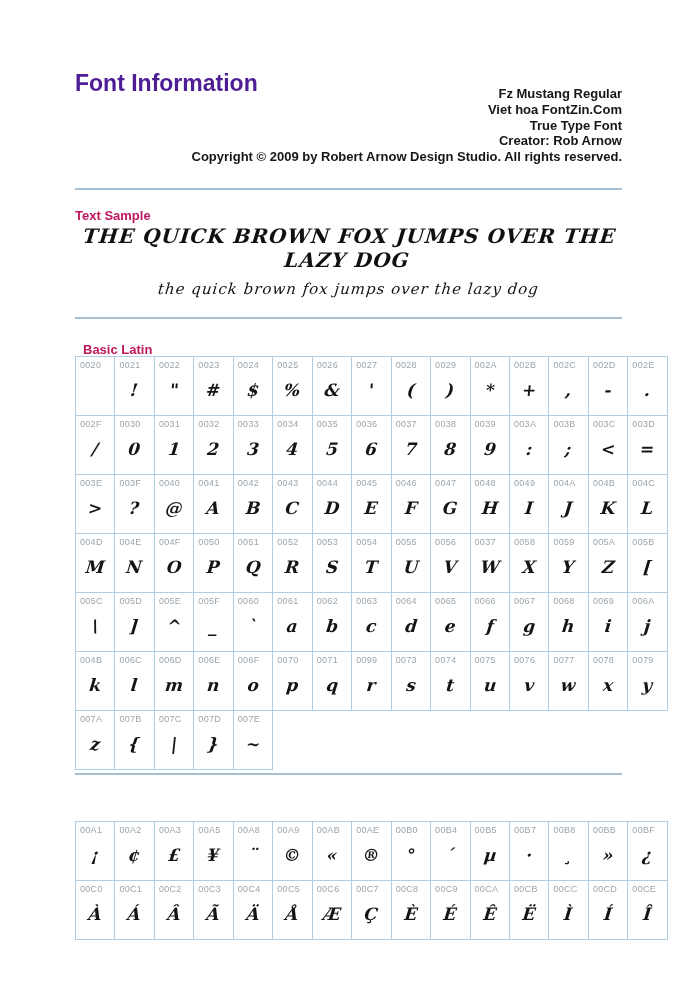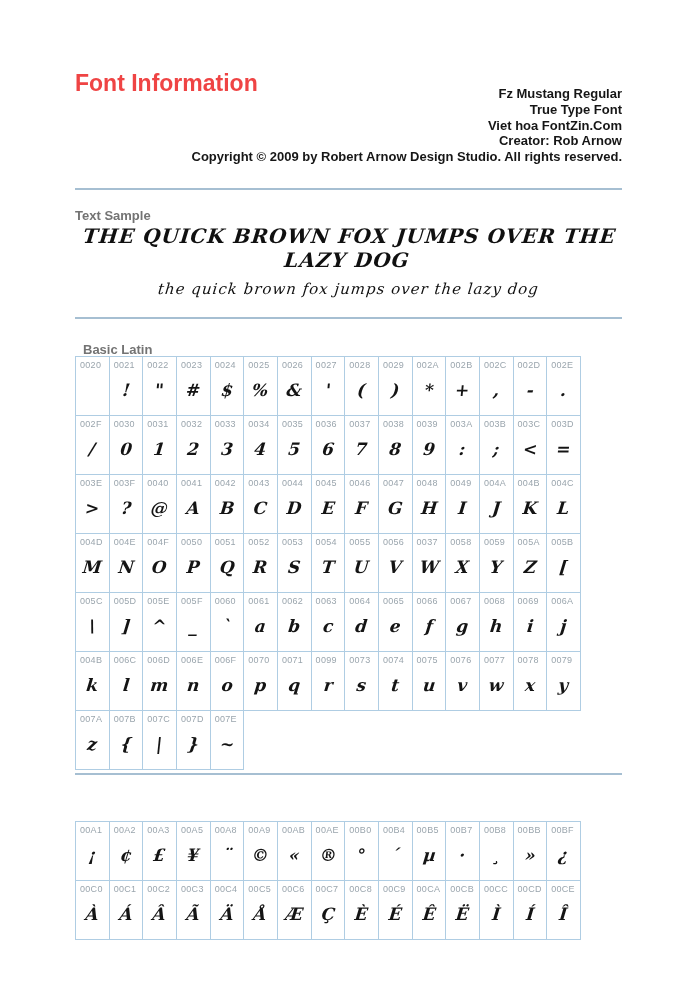--- a/index.html
+++ b/index.html
@@ -15,21 +15,21 @@
     background: #ffffff;
     overflow: hidden;
   }
   .content-x { left: 75px; width: 547px; }
 
   .page-title {
     position: absolute;
     top: 55px;
     font-size: 23px;
     font-weight: bold;
-    color: #ef4444;
+    color: #4c1d95;
     letter-spacing: 0px;
   }
   .font-info {
     position: absolute;
     top: 86px;
     font-size: 13px;
     font-weight: bold;
     color: #161616;
     line-height: 15.8px;
     text-align: right;
@@ -40,21 +40,21 @@
     background: #a6bfd2;
   }
   .divider-1 { top: 188px; }
   .divider-2 { top: 317px; }
   .divider-3 { top: 773px; }
 
   .section-heading {
     position: absolute;
     font-size: 13px;
     font-weight: bold;
-    color: #737373;
+    color: #be185d;
   }
   .heading-text-sample { top: 197px; }
   .heading-basic-latin { top: 331px; margin-left: 8px; }
   .heading-latin1 { top: 808px; }
 
   .script {
     font-family: "DejaVu Serif", serif;
     font-style: italic;
     color: #101010;
   }
@@ -73,21 +73,21 @@
     top: 280px;
     font-size: 15px;
     letter-spacing: 1px;
     transform: skewX(-6deg);
   }
 
   table.glyph-table {
     position: absolute;
     border-collapse: collapse;
     table-layout: fixed;
-    width: 506px;
+    width: 593px;
   }
   .table-basic-latin { top: 356px; }
   .table-latin1 { top: 821px; border-radius: 21px; }
   table.glyph-table td {
     border: 1px solid #afcde3;
     height: 58px;
     padding: 0;
     vertical-align: top;
     background: #ffffff;
   }
@@ -113,22 +113,22 @@
 </style>
 </head>
 <body>
 
 <div class="page">
 
   <h1 class="page-title content-x">Font Information</h1>
 
   <div class="font-info content-x">
     <div>Fz Mustang Regular</div>
+    <div>Viet hoa FontZin.Com</div>
     <div>True Type Font</div>
-    <div>Viet hoa FontZin.Com</div>
     <div>Creator: Rob Arnow</div>
     <div>Copyright © 2009 by Robert Arnow Design Studio. All rights reserved.</div>
   </div>
 
   <div class="divider divider-1 content-x"></div>
 
   <h2 class="section-heading heading-text-sample content-x">Text Sample</h2>
 
   <div class="sample-line sample-upper script content-x">THE QUICK BROWN FOX JUMPS OVER THE LAZY DOG</div>
 

